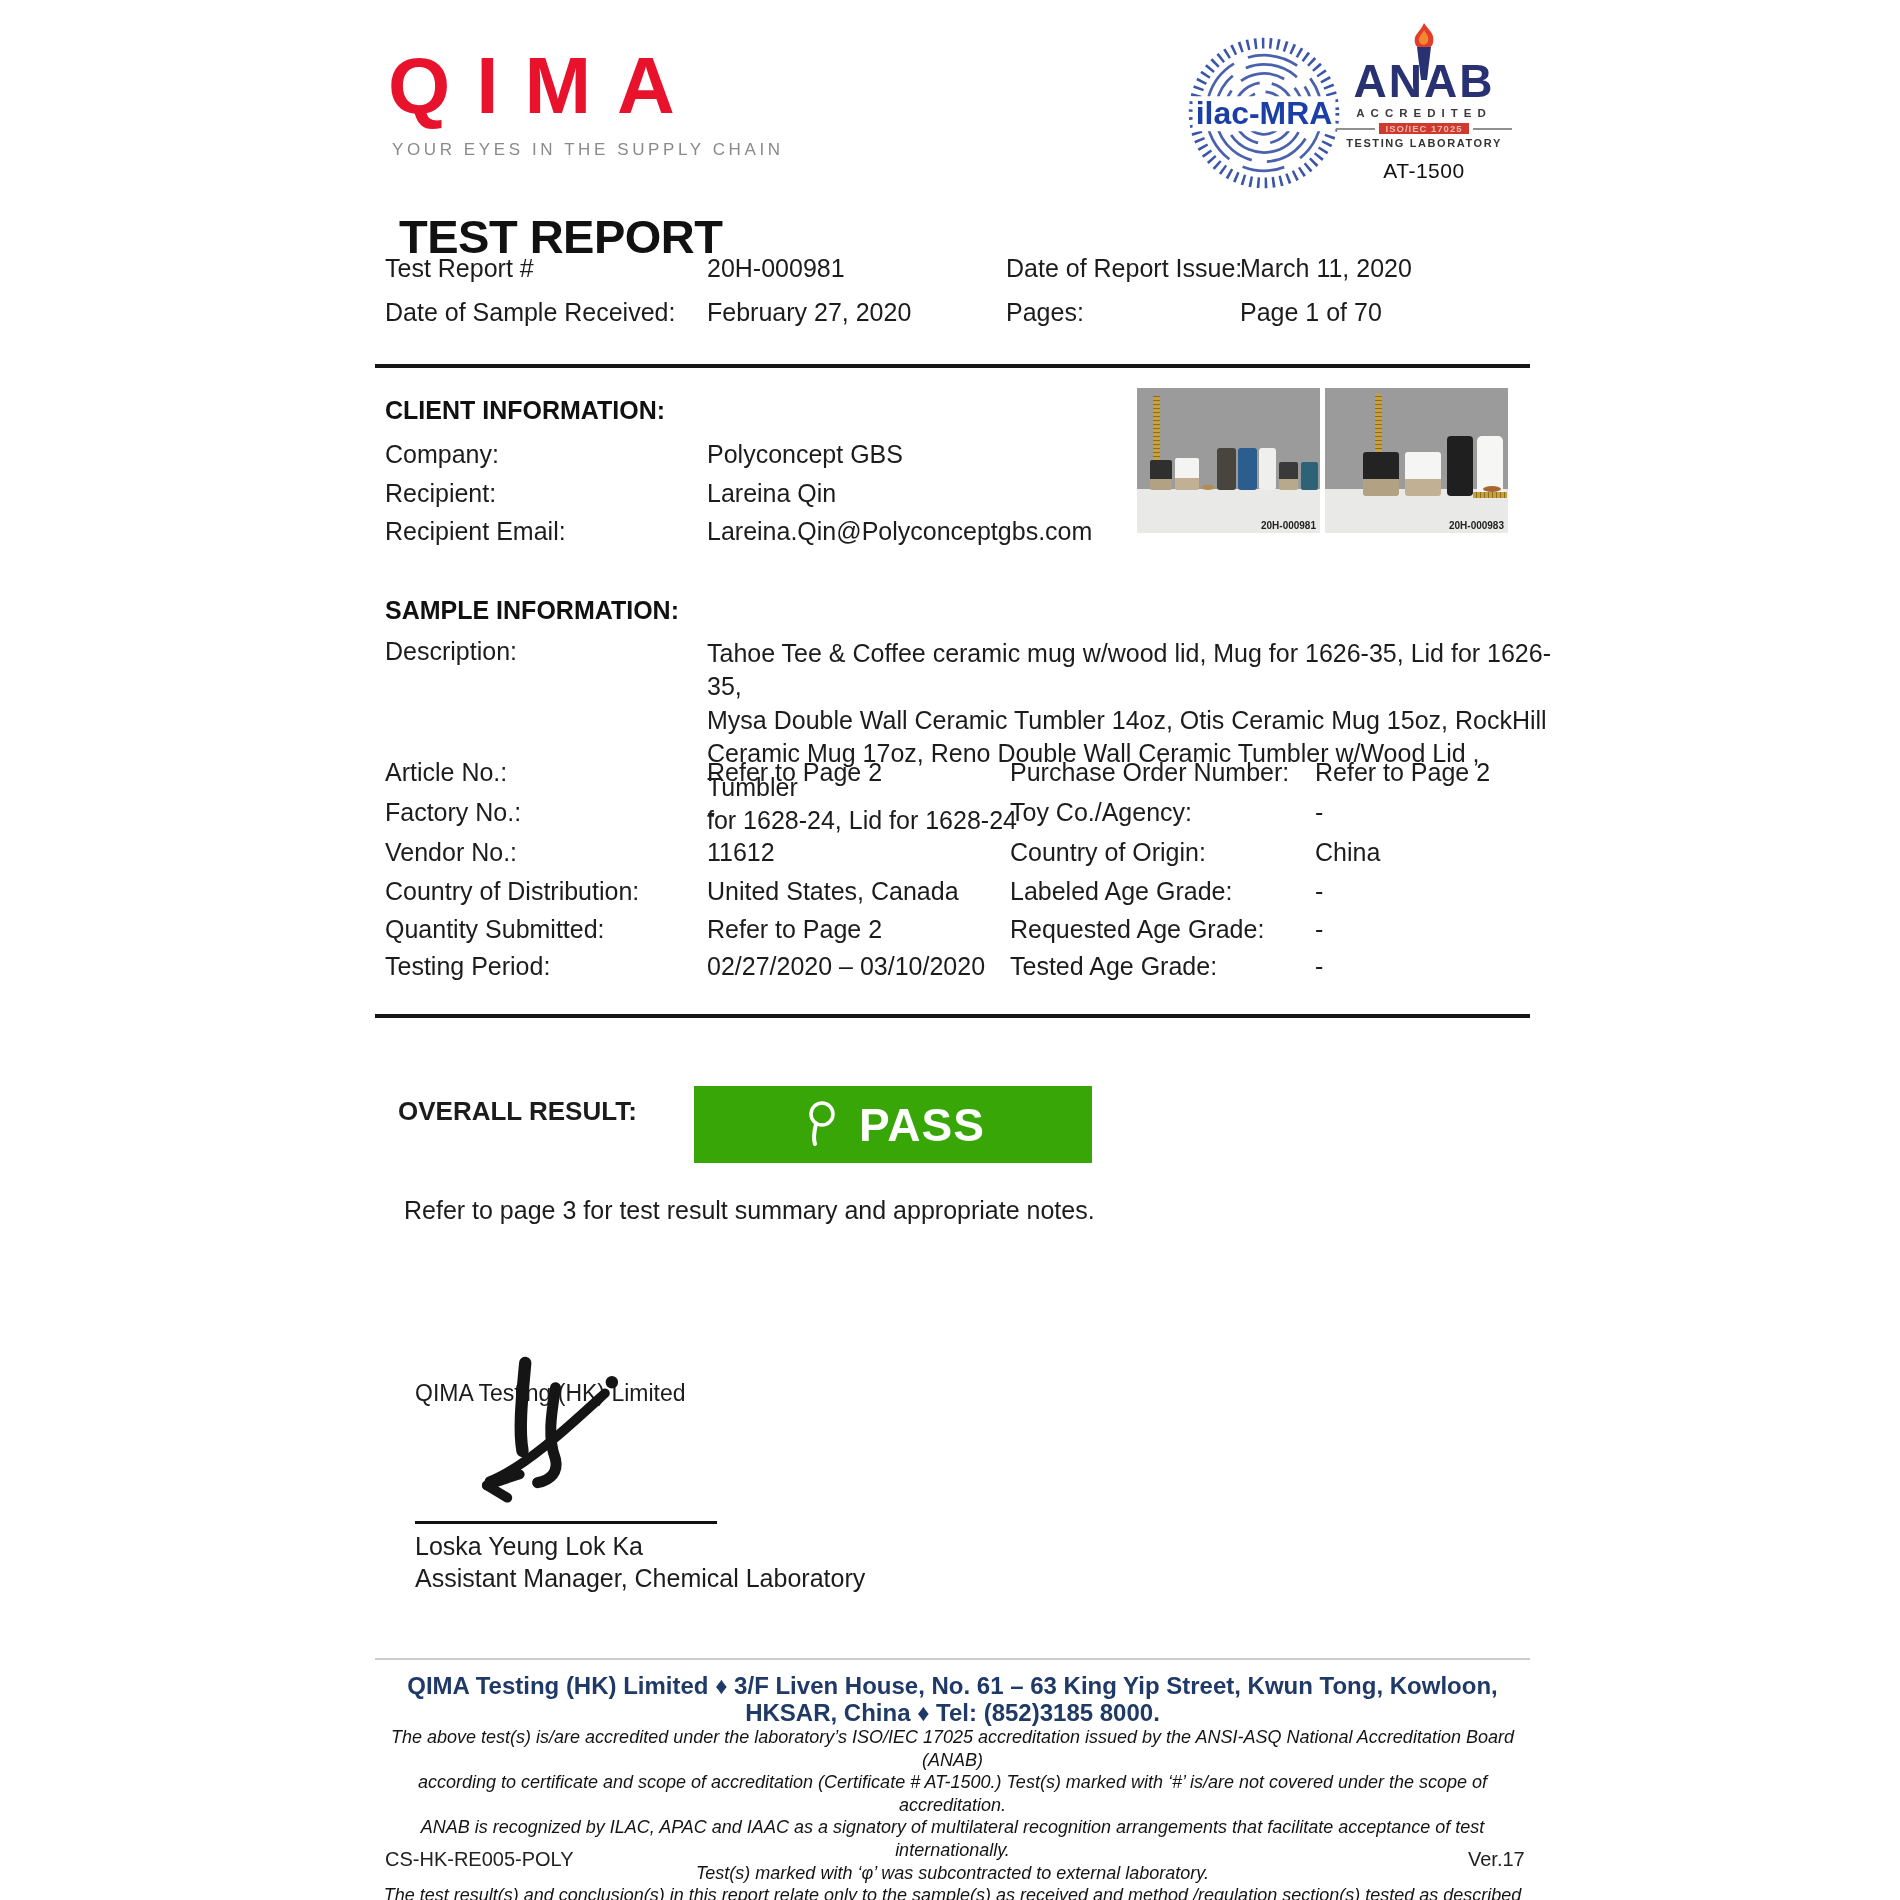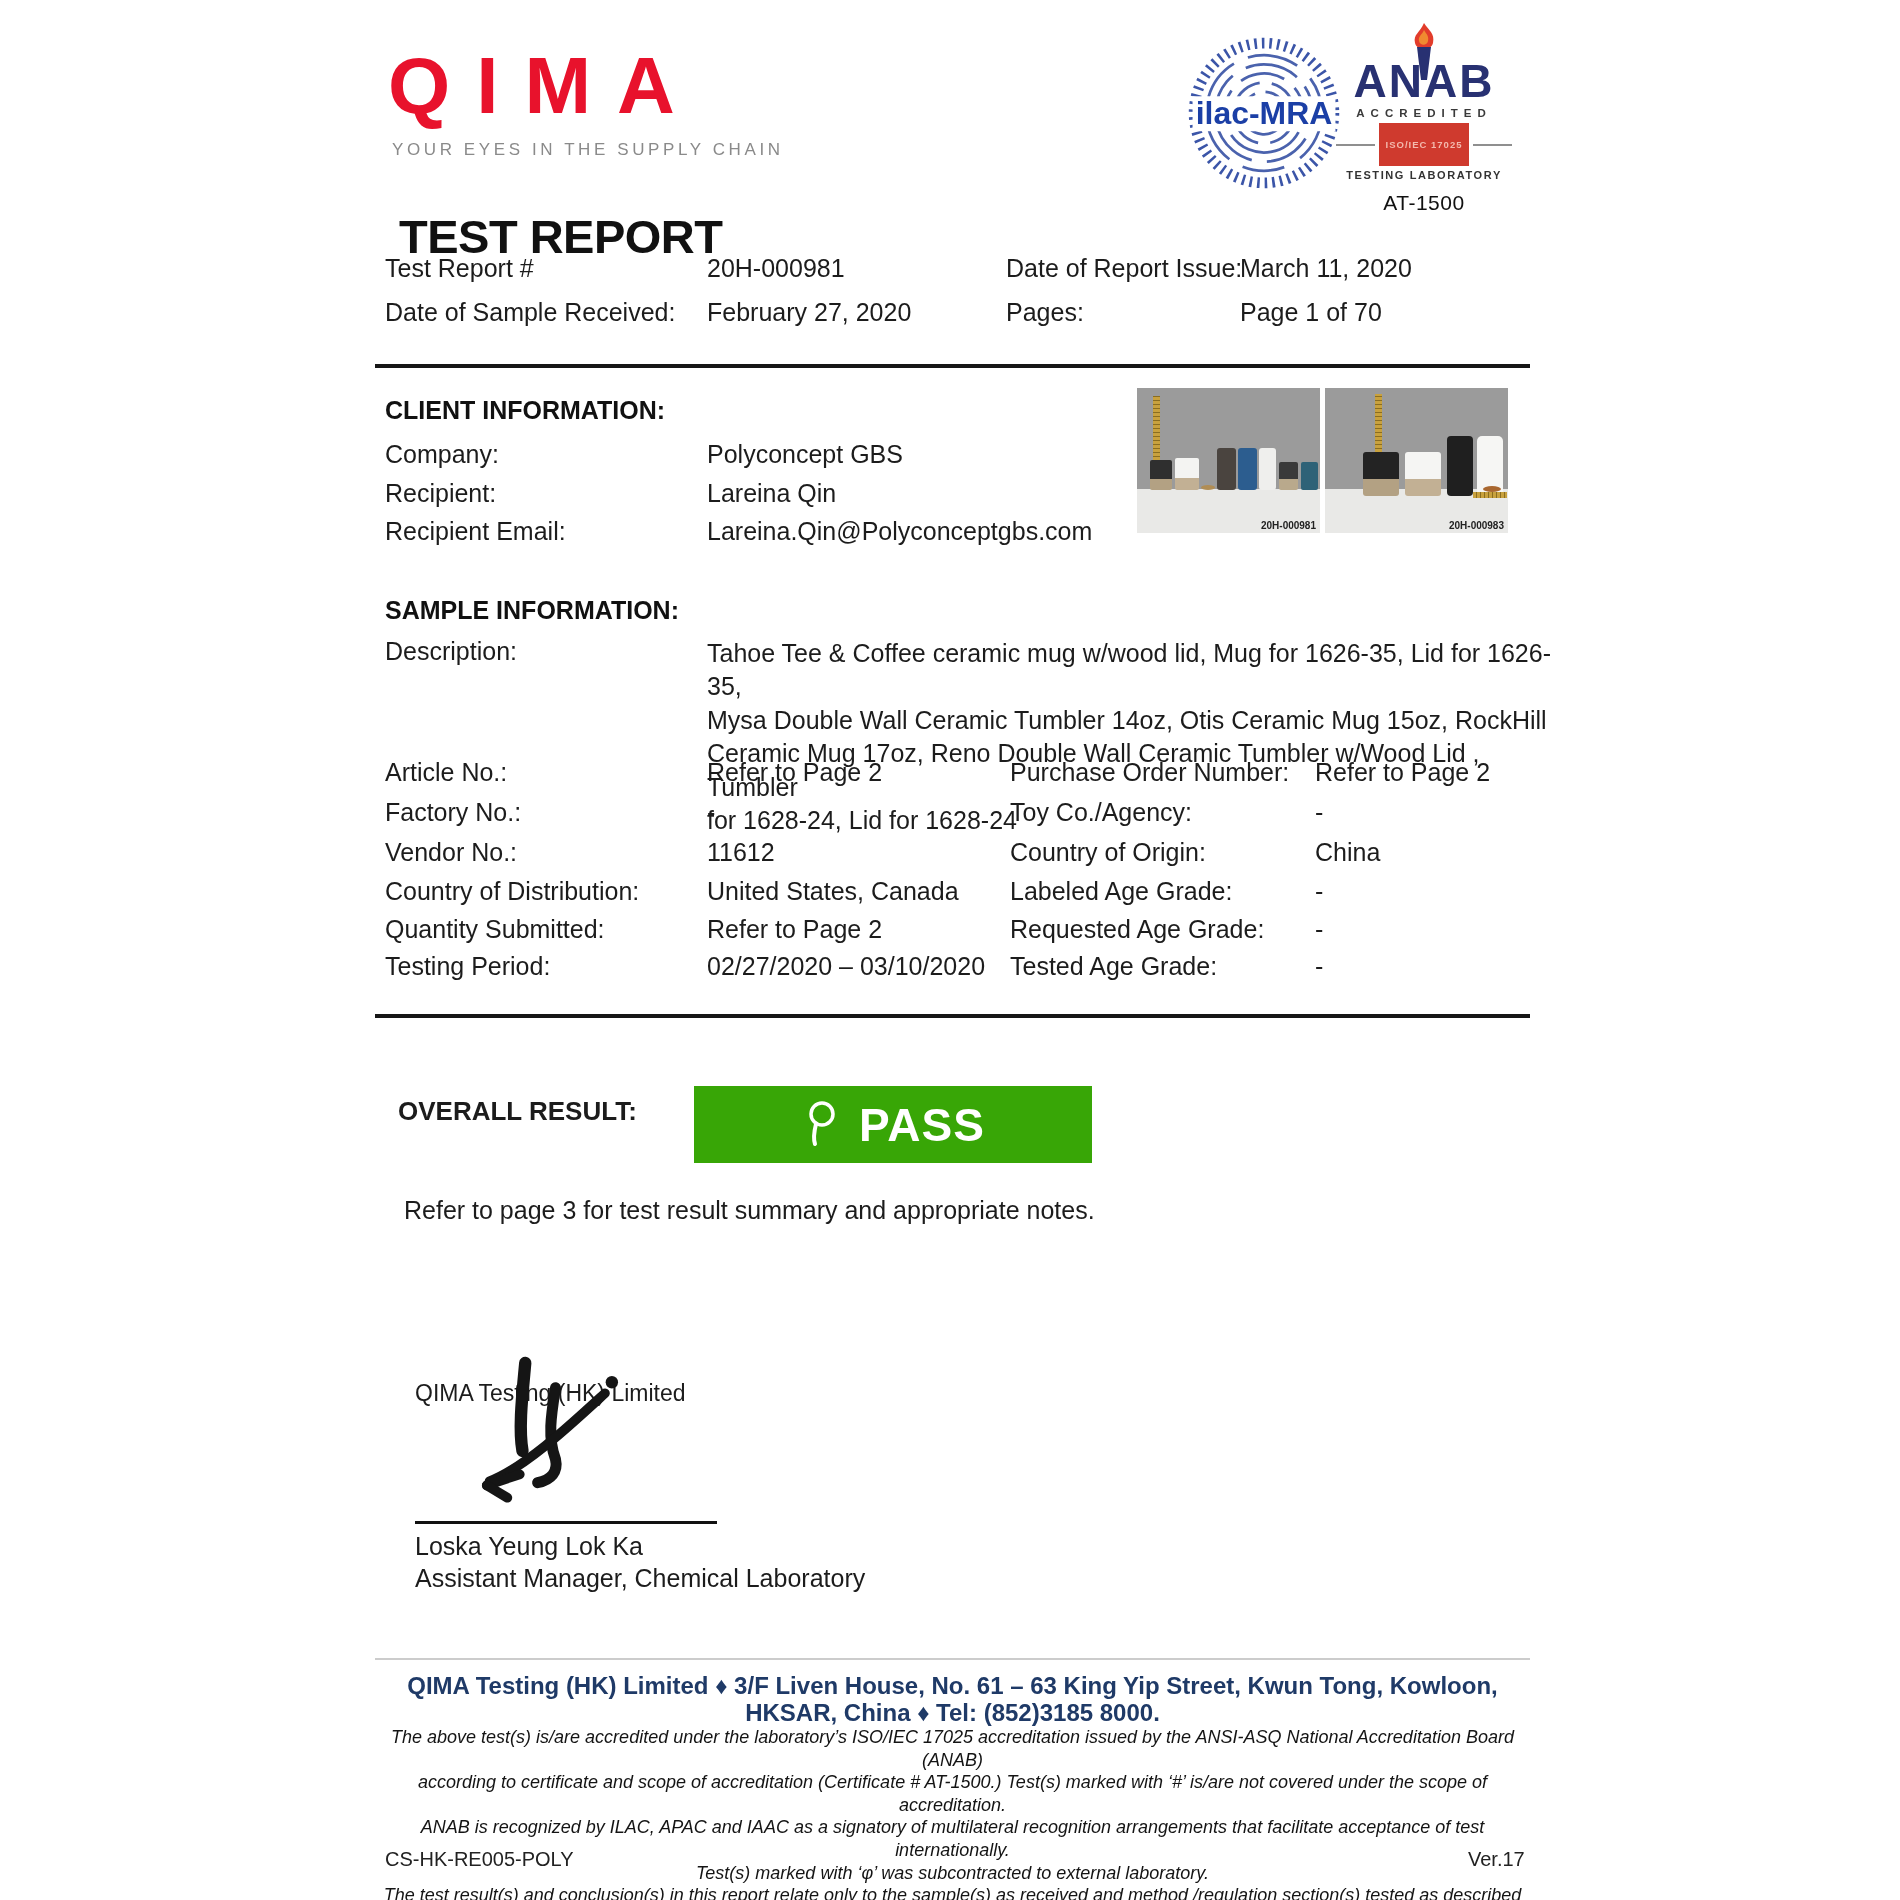--- a/index.html
+++ b/index.html
@@ -13,21 +13,21 @@
             color:#8a8a8a;font-weight:500;}
   .ilac-seal{position:absolute;left:1188px;top:34px;width:152px;height:158px;}
   .anab{position:absolute;left:1336px;top:20px;width:176px;text-align:center;}
   .anab-torch{position:absolute;left:50%;top:2px;transform:translateX(-50%);z-index:2;}
   .anab-word{margin-top:38px;font-size:46px;font-weight:800;color:#283172;
              letter-spacing:2px;line-height:1;}
   .anab-accredited{margin-top:3px;font-size:11.5px;letter-spacing:6px;color:#3a3a3a;font-weight:600;}
   .anab-bar{display:flex;align-items:center;gap:4px;margin-top:4px;}
   .anab-bar .bar-line{flex:1;height:2px;background:#8f8f8f;}
   .anab-iso{background:#cf3a2e;color:#f3b9ad;font-size:9.5px;font-weight:700;
-            letter-spacing:1px;padding:16px 7px;white-space:nowrap;}
+            letter-spacing:1px;padding:0 7px;white-space:nowrap;}
   .anab-tl{margin-top:3px;font-size:11px;font-weight:700;color:#333;letter-spacing:1.6px;}
   .anab-cert{margin-top:10px;font-size:21px;color:#111;letter-spacing:0.5px;}
 
   
   .title{position:absolute;left:384px;top:194px;margin:15px;font-size:47px;font-weight:800;
          letter-spacing:-0.5px;color:#111;}
   .row{position:absolute;left:0;width:1900px;height:32px;font-size:25px;}
   .row span{position:absolute;white-space:nowrap;}
   .c-l1{left:385px;} .c-v1{left:707px;}
   .c-ml2{left:1006px;} .c-mv2{left:1240px;}

